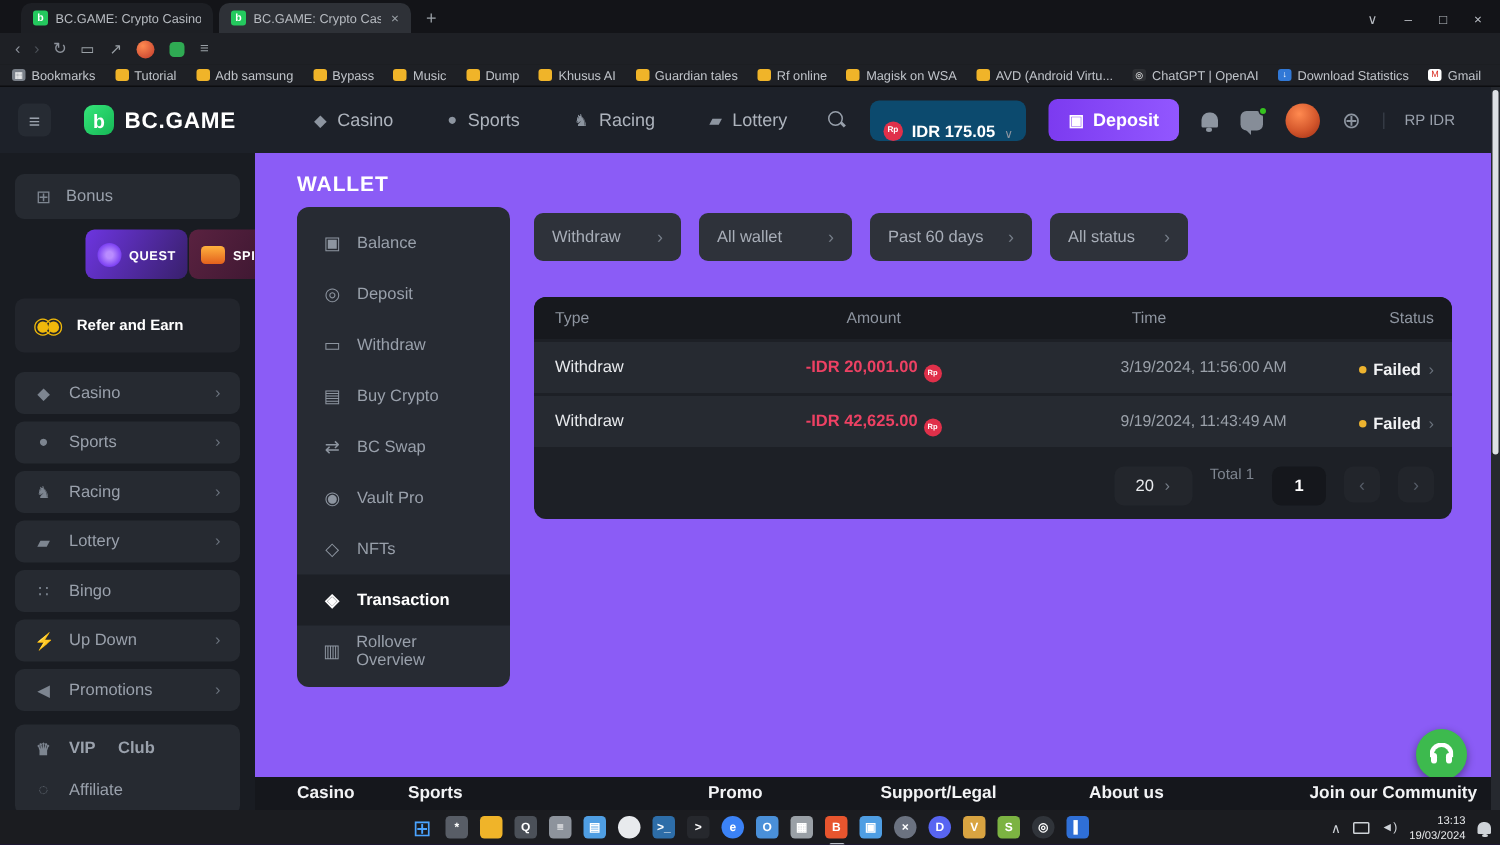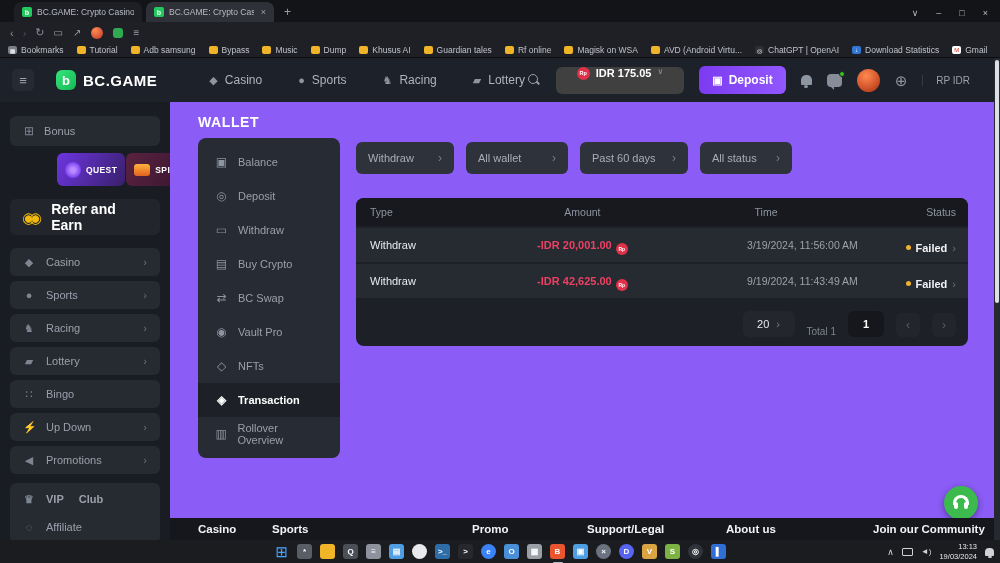--- a/index.html
+++ b/index.html
@@ -40,21 +40,21 @@
   .logo { display:flex; align-items:center; gap:7px; margin-left:22px; }
   .logo .mark { width:20px; height:20px; border-radius:6px; background:linear-gradient(135deg,#35e579,#16b856); color:#fff; font-weight:800; font-size:13px; display:flex; align-items:center; justify-content:center; }
   .logo b { color:#fff; font-size:15px; letter-spacing:.5px; }
   .topnav { display:flex; gap:36px; margin-left:52px; }
   .topnav .tn { display:flex; align-items:center; gap:7px; font-size:12px; color:#aeb4bd; }
   .tn i { font-style:normal; color:#8d95a0; font-size:11px; }
   .hdr-right { margin-left:auto; display:flex; align-items:center; gap:15px; padding-right:30px; }
   .searchic { position:relative; width:13px; height:13px; }
   .searchic::before { content:""; position:absolute; left:0; top:0; width:8px; height:8px; border:1.5px solid #98a0ab; border-radius:50%; }
   .searchic::after { content:""; position:absolute; left:8px; top:8px; width:4px; height:1.5px; background:#98a0ab; transform:rotate(45deg); }
-  .balpill { height:27px; background:#404040; border-radius:6px; display:flex; align-items:flex-start; gap:6px; padding:0 21px; }
+  .balpill { height:27px; background:#0c4a6e; border-radius:6px; display:flex; align-items:flex-end; gap:6px; padding:0 9px; }
   .coin { width:13px; height:13px; border-radius:50%; background:#e0304a; color:#fff; font-size:5.5px; font-weight:bold; display:flex; align-items:center; justify-content:center; }
   .balpill b { color:#fff; font-size:11px; }
   .balpill i { font-style:normal; color:#8d95a0; font-size:8px; }
   .depbtn { height:28px; border-radius:6px; background:linear-gradient(90deg,#7c3bf0,#9257ff); display:flex; align-items:center; gap:6px; padding:0 13px; color:#fff; font-weight:bold; font-size:12px; }
   .depbtn i { font-style:normal; font-size:11px; }
   .bell { position:relative; width:11px; height:10px; background:#8d95a0; border-radius:5px 5px 1px 1px; }
   .bell::after { content:""; position:absolute; left:3.5px; bottom:-3px; width:4px; height:3px; background:#8d95a0; border-radius:50%; }
   .chatic { position:relative; width:15px; height:13px; background:#868d98; border-radius:4px; }
   .chatic::after { content:""; position:absolute; left:3px; bottom:-3px; border-left:4px solid transparent; border-right:0 solid transparent; border-top:4px solid #868d98; }
   .chatic .dot { position:absolute; right:-3px; top:-3px; width:6px; height:6px; border-radius:50%; background:#35c31e; border:1.5px solid #1d2129; }
@@ -69,21 +69,21 @@
   .bonus i { font-style:normal; color:#7d8590; font-size:12px; }
   .bonus em { font-style:normal; color:#9aa1ac; font-size:11px; }
   .qs-row { display:flex; gap:1px; margin-bottom:13px;padding-left:47px; }
   .qbtn { flex:1; height:33px; border-radius:6px; display:flex; align-items:center; gap:5px; padding:0 8px; color:#fff; font-size:8.5px; font-weight:800; letter-spacing:.4px; }
   .quest { background:linear-gradient(120deg,#6d35e0,#38206b); }
   .spin { background:linear-gradient(120deg,#5a2240,#3a1630); }
   .qbtn .qic { width:16px; height:16px; border-radius:50%; background:radial-gradient(circle,#b98cff 20%,#7b3ff2 70%); }
   .qbtn .sic { width:16px; height:12px; border-radius:3px; background:linear-gradient(180deg,#ffb23e,#e3611d); }
   .refer { height:36px; margin-bottom:13px; padding:0 12px; gap:10px; background:#22252c; }
   .refer .coins { color:#f0b90b; font-size:15px; line-height:1; letter-spacing:-6px; margin-right:5px; }
-  .refer em { font-style:normal; color:#fff; font-size:14px; font-weight:bold; }
+  .refer em { font-style:normal; color:#fff; font-size:10px; font-weight:bold; }
   .sitem { height:28px; margin-bottom:5px; padding:0 13px; gap:11px; }
   .sitem i { font-style:normal; color:#7d8590; font-size:11px; width:12px; text-align:center; }
   .sitem em { font-style:normal; color:#9aa1ac; font-size:11px; }
   .sitem .chv { margin-left:auto; color:#6a727d; font-size:11px; }
   .sgroup { background:#262a31; border-radius:6px; margin-top:9px; padding:2px 0; }
   .sgroup .sitem { background:transparent; margin-bottom:0; }
   .vipgold { color:#edb32f; font-weight:bold; }
   .vipword { color:#fff; font-weight:bold; margin-left:4px; }
 
   
@@ -112,21 +112,21 @@
   .c-time { text-align:center; }
   .c-status { text-align:right; padding-right:12px; }
   .trow .c-type { color:#e8eaed; font-size:11px; }
   .amt { color:#ed4163; font-size:11px; font-weight:bold; }
   .amt .rp { display:inline-flex; width:12px; height:12px; border-radius:50%; background:#e0304a; color:#fff; font-size:5px; font-weight:bold; align-items:center; justify-content:center; vertical-align:-2px; margin-left:4px; }
   .trow .c-time { color:#9ba1aa; font-size:10.5px;text-align:right; }
   .stat { display:inline-flex; align-items:center; gap:5px; }
   .stat .dot { width:5px; height:5px; border-radius:50%; background:#edb32f; }
   .stat b { color:#f2f3f5; font-size:11px; }
   .stat .chv { color:#6a727d; font-size:11px; }
-  .pager { position:absolute; right:12px; bottom:9px; display:flex; align-items:flex-end; gap:12px; }
+  .pager { position:absolute; right:12px; bottom:9px; display:flex; align-items:flex-start; gap:12px; }
   .psize { height:26px; width:52px; background:#23262c; border-radius:6px; display:flex; align-items:center; justify-content:center; gap:7px; color:#e8eaed; font-size:11px; }
   .psize .chv { color:#767e89; }
   .ptotal { color:#7e8590; font-size:10px; }
   .pcur { height:26px; width:36px; background:#15171c; border-radius:6px; color:#fff; font-size:11px; font-weight:bold; display:flex; align-items:center; justify-content:center; }
   .pnav { width:24px; height:24px; border-radius:6px; background:#22252b; color:#565d68; font-size:12px; display:flex; align-items:center; justify-content:center; }
 
   .fab { position:absolute; right:22px; top:384px; width:34px; height:34px; border-radius:50%; background:#3dba4e; box-shadow:0 2px 6px rgba(0,0,0,.4); }
   .fab .band { position:absolute; left:9px; top:9px; width:16px; height:10px; border:3px solid #fff; border-bottom:none; border-radius:8px 8px 0 0; }
   .fab .band::before, .fab .band::after { content:""; position:absolute; bottom:-4px; width:4px; height:7px; background:#fff; border-radius:2px; }
   .fab .band::before { left:-2px; } .fab .band::after { right:-2px; }

